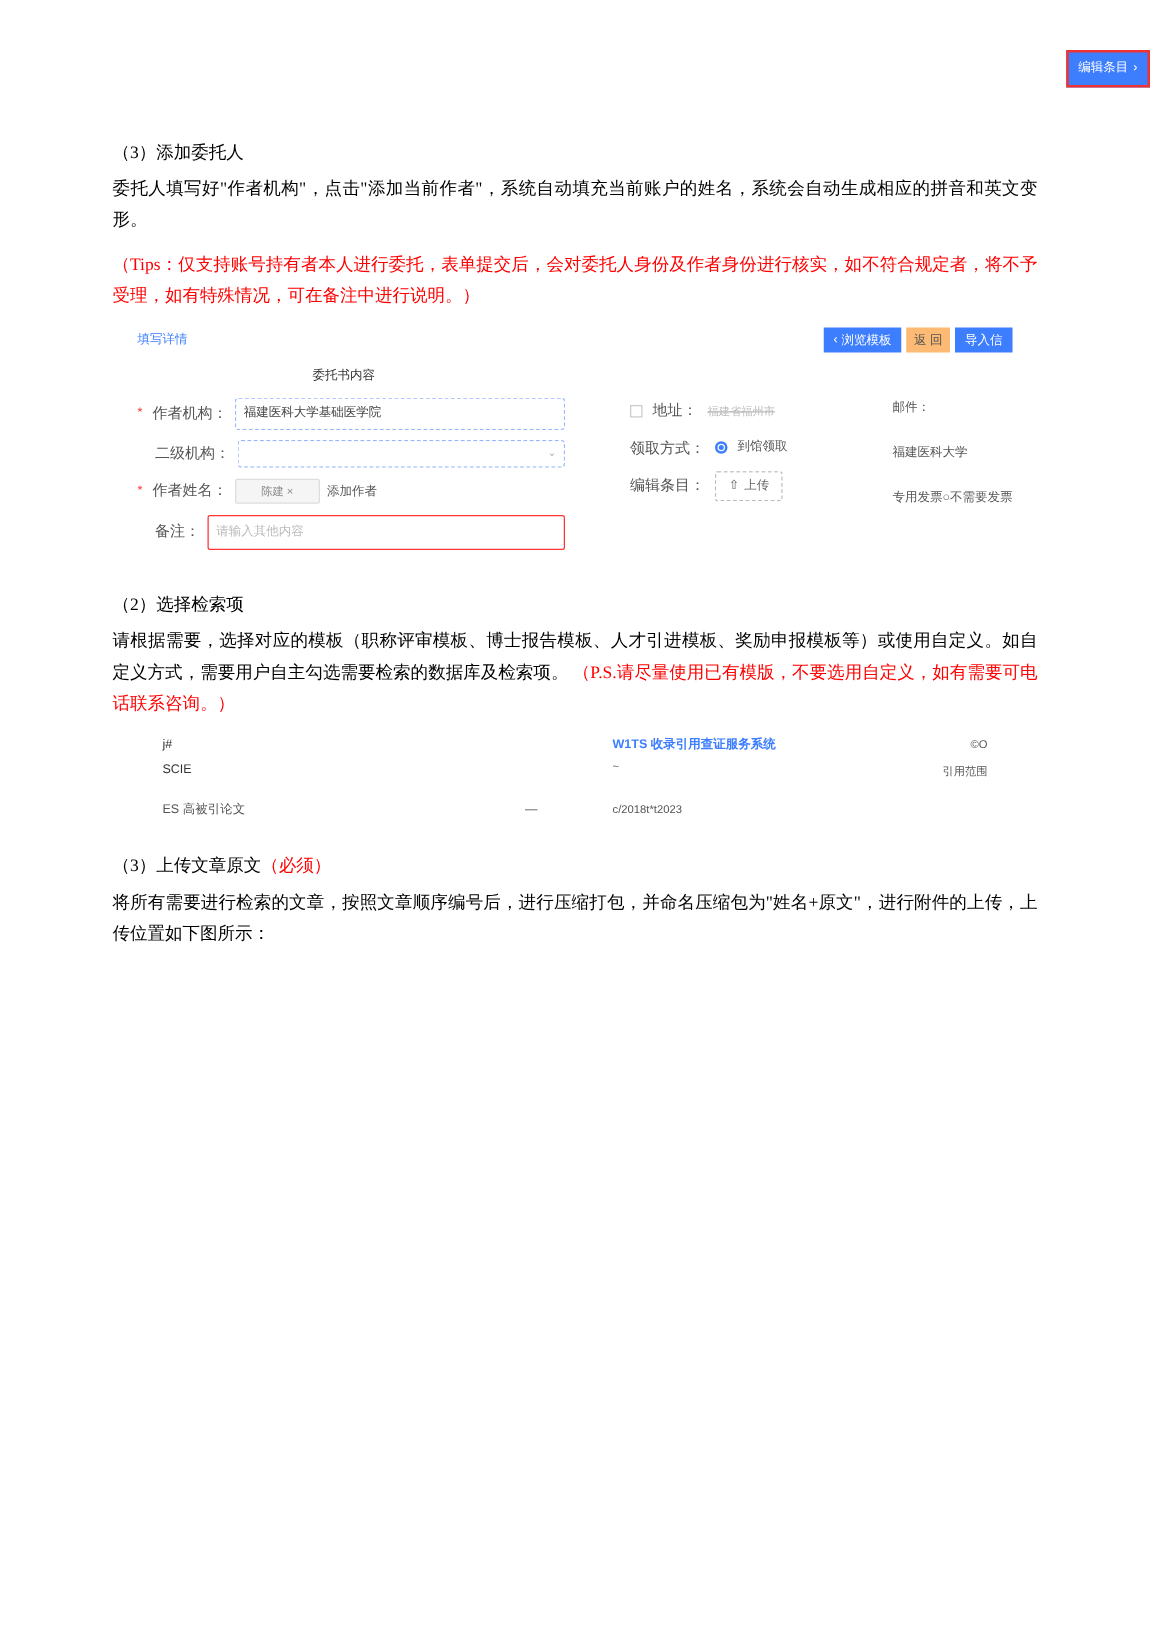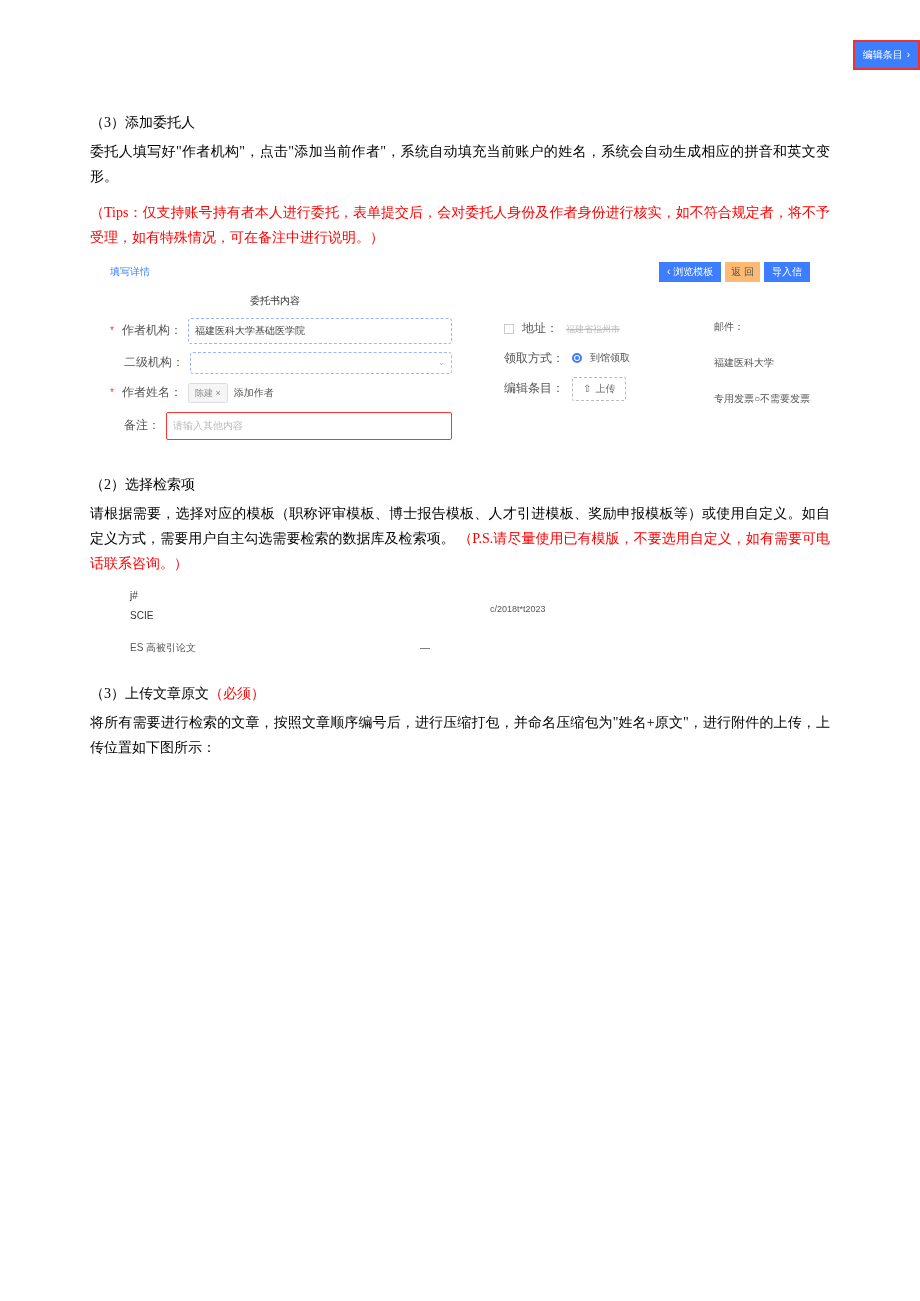--- a/index.html
+++ b/index.html
@@ -100,21 +100,21 @@
     padding: 4px 6px;
     font-size: 10px;
     color: #bbb;
     min-height: 22px;
     background: #fff;
   }
   .name-chip {
     background: #f5f5f5;
     border: 1px solid #ddd;
     border-radius: 2px;
-    padding: 1px 6px;
+    padding: 1px 20px;
     font-size: 9px;
     color: #888;
     display: inline-flex;
     align-items: center;
     gap: 3px;
   }
   .add-author-btn {
     background: none;
     border: none;
     color: #555;
@@ -280,20 +280,30 @@
           <div class="ss2-jhash">j#</div>
           <div class="ss2-scie">SCIE</div>
         </div>
       </div>
       <div class="ss2-row2">
         <span>ES 高被引论文</span>
         <span style="margin-left:auto">—</span>
       </div>
     </div>
     <div class="ss2-right">
+      <div style="display:flex;justify-content:space-between;align-items:flex-start;">
+        <div>
+          <div class="ss2-title-blue">W1TS 收录引用查证服务系统</div>
+          <div class="ss2-small">~</div>
+        </div>
+        <div style="text-align:right;">
+          <div class="ss2-small">©O</div>
+          <div class="ss2-small" style="margin-top:6px">引用范围</div>
+        </div>
+      </div>
       <div class="ss2-row2">
         <span class="ss2-small">c/2018t*t2023</span>
       </div>
     </div>
   </div>
 
   <div class="heading-row section-gap">
     <span>（3）上传文章原文</span><span class="red-text">（必须）</span>
   </div>
   <div class="para">将所有需要进行检索的文章，按照文章顺序编号后，进行压缩打包，并命名压缩包为"姓名+原文"，进行附件的上传，上传位置如下图所示：</div>

